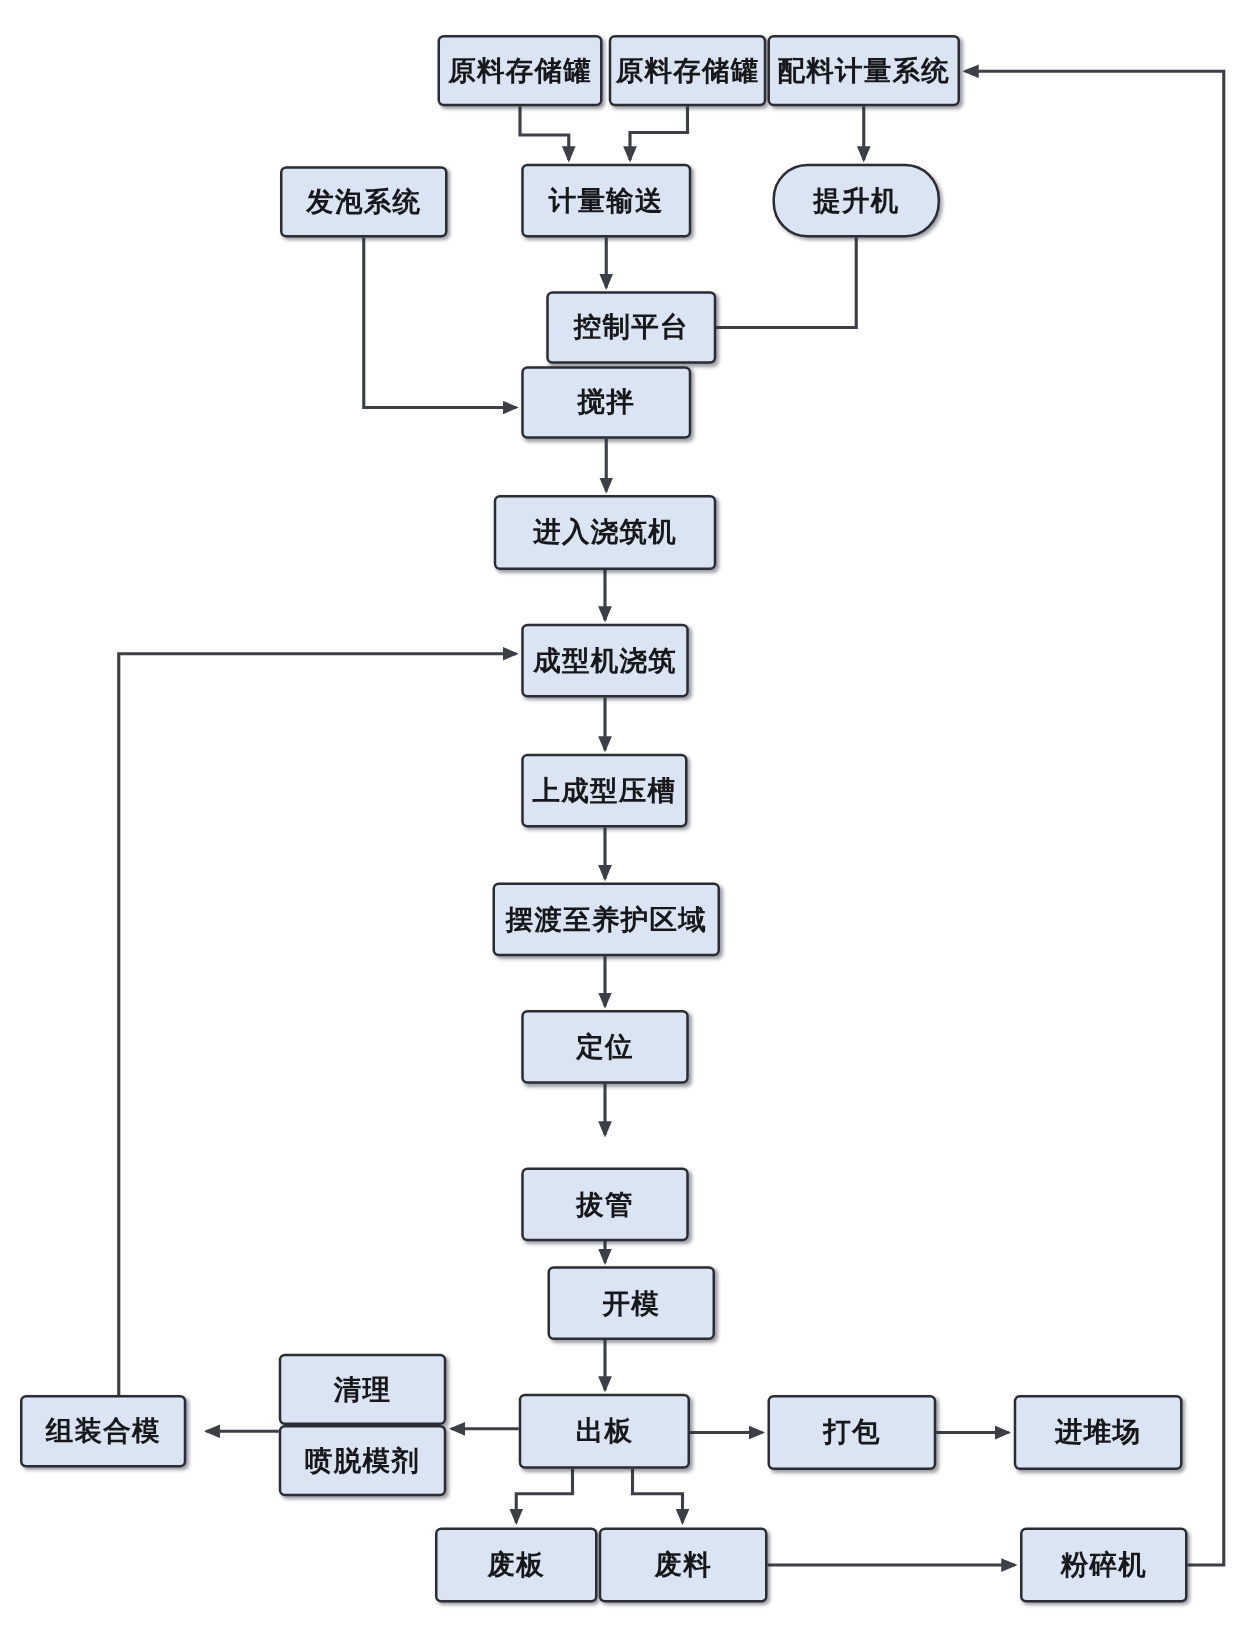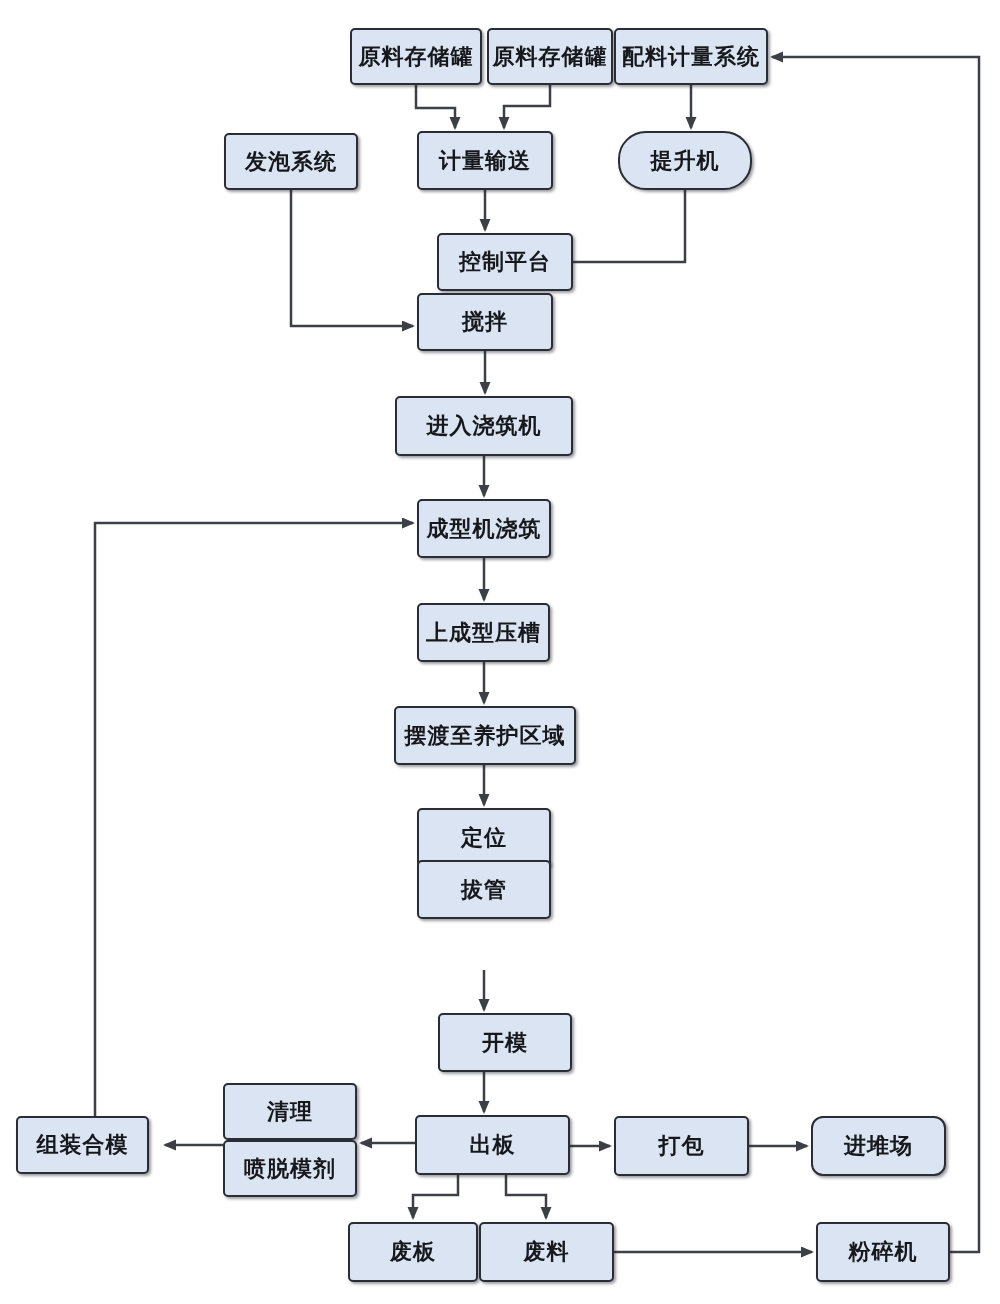--- a/index.html
+++ b/index.html
@@ -110,42 +110,42 @@
       </div>
       <div class="node" style="left: 417px; top: 603px; width: 133px; height: 59px;">
         <span>上成型压槽</span>
       </div>
       <div class="node" style="left: 394px; top: 706px; width: 182px; height: 59px;">
         <span>摆渡至养护区域</span>
       </div>
       <div class="node" style="left: 417px; top: 808px; width: 134px; height: 59px;">
         <span>定位</span>
       </div>
-      <div class="node" style="left: 417px; top: 860px; width: 134px; height: 59px;">
+      <div class="node" style="left: 417px; top: 934px; width: 134px; height: 59px;">
         <span>拔管</span>
       </div>
       <div class="node" style="left: 417px; top: 1013px; width: 134px; height: 59px; margin-left: 21px;">
         <span>开模</span>
       </div>
-      <div class="node" style="left: 415px; top: 1115px; width: 155px; height: 60px;">
+      <div class="node" style="left: 415px; top: 1115px; width: 137px; height: 60px;">
         <span>出板</span>
       </div>
       <div class="node" style="left: 223px; top: 1083px; width: 134px; height: 57px;">
         <span>清理</span>
       </div>
       <div class="node" style="left: 223px; top: 1140px; width: 134px; height: 57px;">
         <span>喷脱模剂</span>
       </div>
       <div class="node" style="left: 16px; top: 1116px; width: 133px; height: 58px;">
         <span>组装合模</span>
       </div>
       <div class="node" style="left: 614px; top: 1116px; width: 135px; height: 60px;">
         <span>打包</span>
       </div>
-      <div class="node" style="left: 811px; top: 1116px; width: 135px; height: 60px; border-radius: 12px;">
+      <div class="node" style="left: 811px; top: 1116px; width: 135px; height: 60px;">
         <span>进堆场</span>
       </div>
       <div class="node" style="left: 348px; top: 1222px; width: 130px; height: 60px;">
         <span>废板</span>
       </div>
       <div class="node" style="left: 479px; top: 1222px; width: 135px; height: 60px;">
         <span>废料</span>
       </div>
       <div class="node" style="left: 816px; top: 1222px; width: 134px; height: 60px;">
         <span>粉碎机</span>

